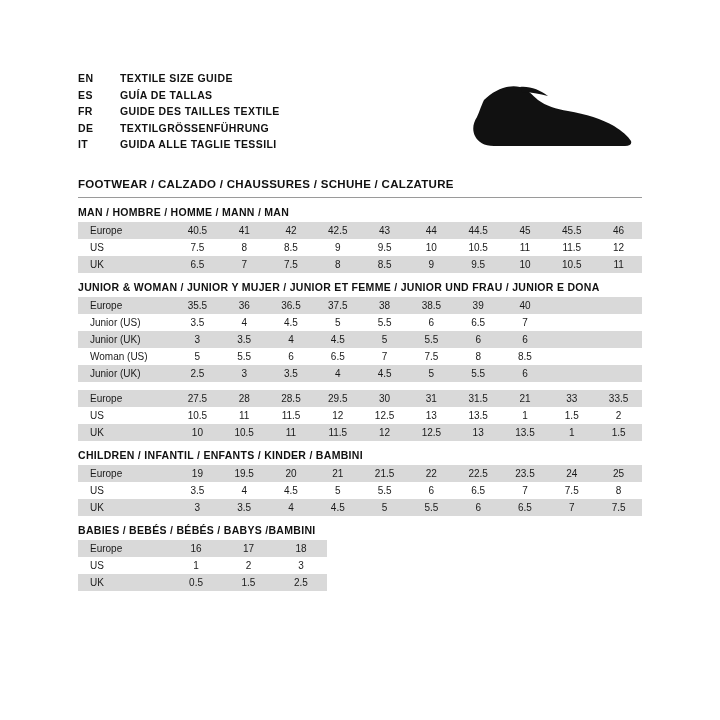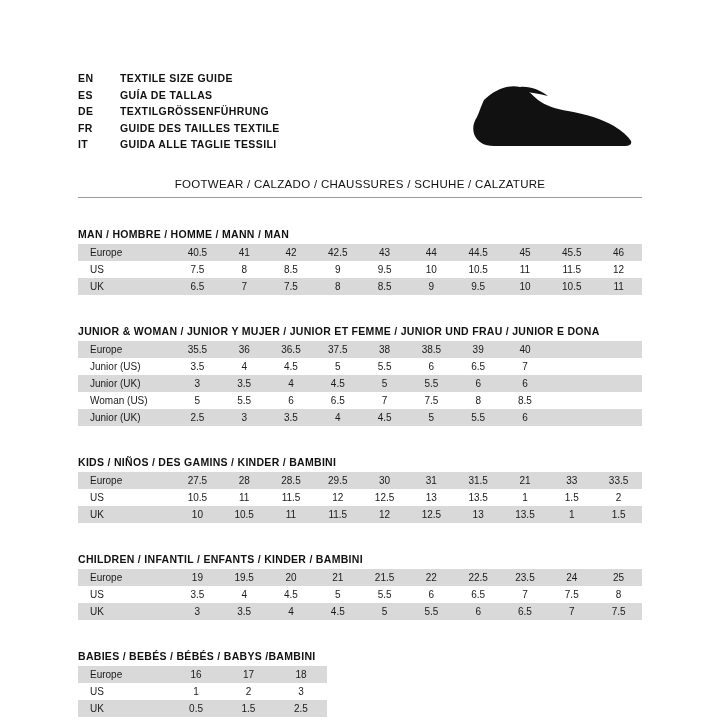--- a/index.html
+++ b/index.html
@@ -46,34 +46,33 @@
     position: absolute;
     top: 6px;
     right: -6px;
     width: 180px;
     height: 76px;
   }
 
   .footwear-title {
     margin-top: 6px;
     font-size: 11.5px;
-    font-weight: normal;
+    font-weight: bold;
     letter-spacing: 0.3px;
     color: #111111;
-    text-align: center;
   }
   .rule {
     margin-top: 7px;
     border-top: 1px solid #9a9a9a;
     width: 100%;
   }
 
   
   .block {
-    margin-top: 30px;
+    margin-top: 8px;
   }
   .block-title {
     font-size: 10.5px;
     font-weight: bold;
     letter-spacing: 0.3px;
     margin-bottom: 4px;
     color: #111111;
   }
   table.size {
     border-collapse: collapse;
@@ -112,26 +111,26 @@
       <tbody>
         <tr>
           <td class="lang-code">EN</td>
           <td>TEXTILE SIZE GUIDE</td>
         </tr>
         <tr>
           <td class="lang-code">ES</td>
           <td>GUÍA DE TALLAS</td>
         </tr>
         <tr>
+          <td class="lang-code">FR</td>
+          <td>GUIDE DES TAILLES TEXTILE</td>
+        </tr>
+        <tr>
           <td class="lang-code">DE</td>
           <td>TEXTILGRÖSSENFÜHRUNG</td>
-        </tr>
-        <tr>
-          <td class="lang-code">FR</td>
-          <td>GUIDE DES TAILLES TEXTILE</td>
         </tr>
         <tr>
           <td class="lang-code">IT</td>
           <td>GUIDA ALLE TAGLIE TESSILI</td>
         </tr>
       </tbody>
     </table>
 
     <svg class="shoe" viewBox="0 0 180 76">
       <path fill="#111111" d="M16 22 C26 12 40 6 52 9 C60 11 64 17 70 22 C78 28 88 31 100 33 C118 36 134 41 146 48 C154 53 160 58 163 63 C164 66 162 68 157 68 L26 68 C16 68 10 64 7 58 C4 52 5 45 9 39 C11 35 13 28 16 22 Z"></path>
@@ -256,21 +255,20 @@
           <td>5.5</td>
           <td>6</td>
           <td></td>
           <td></td>
         </tr>
       </tbody>
     </table>
   </div>
 
   <div class="block">
-    <div class="block-title">KIDS / NIÑOS / DES GAMINS / KINDER / BAMBINI</div>
     <table class="size">
       <tbody>
         <tr class="shaded">
           <td class="rowlabel">Europe</td>
           <td>27.5</td>
           <td>28</td>
           <td>28.5</td>
           <td>29.5</td>
           <td>30</td>
           <td>31</td>

